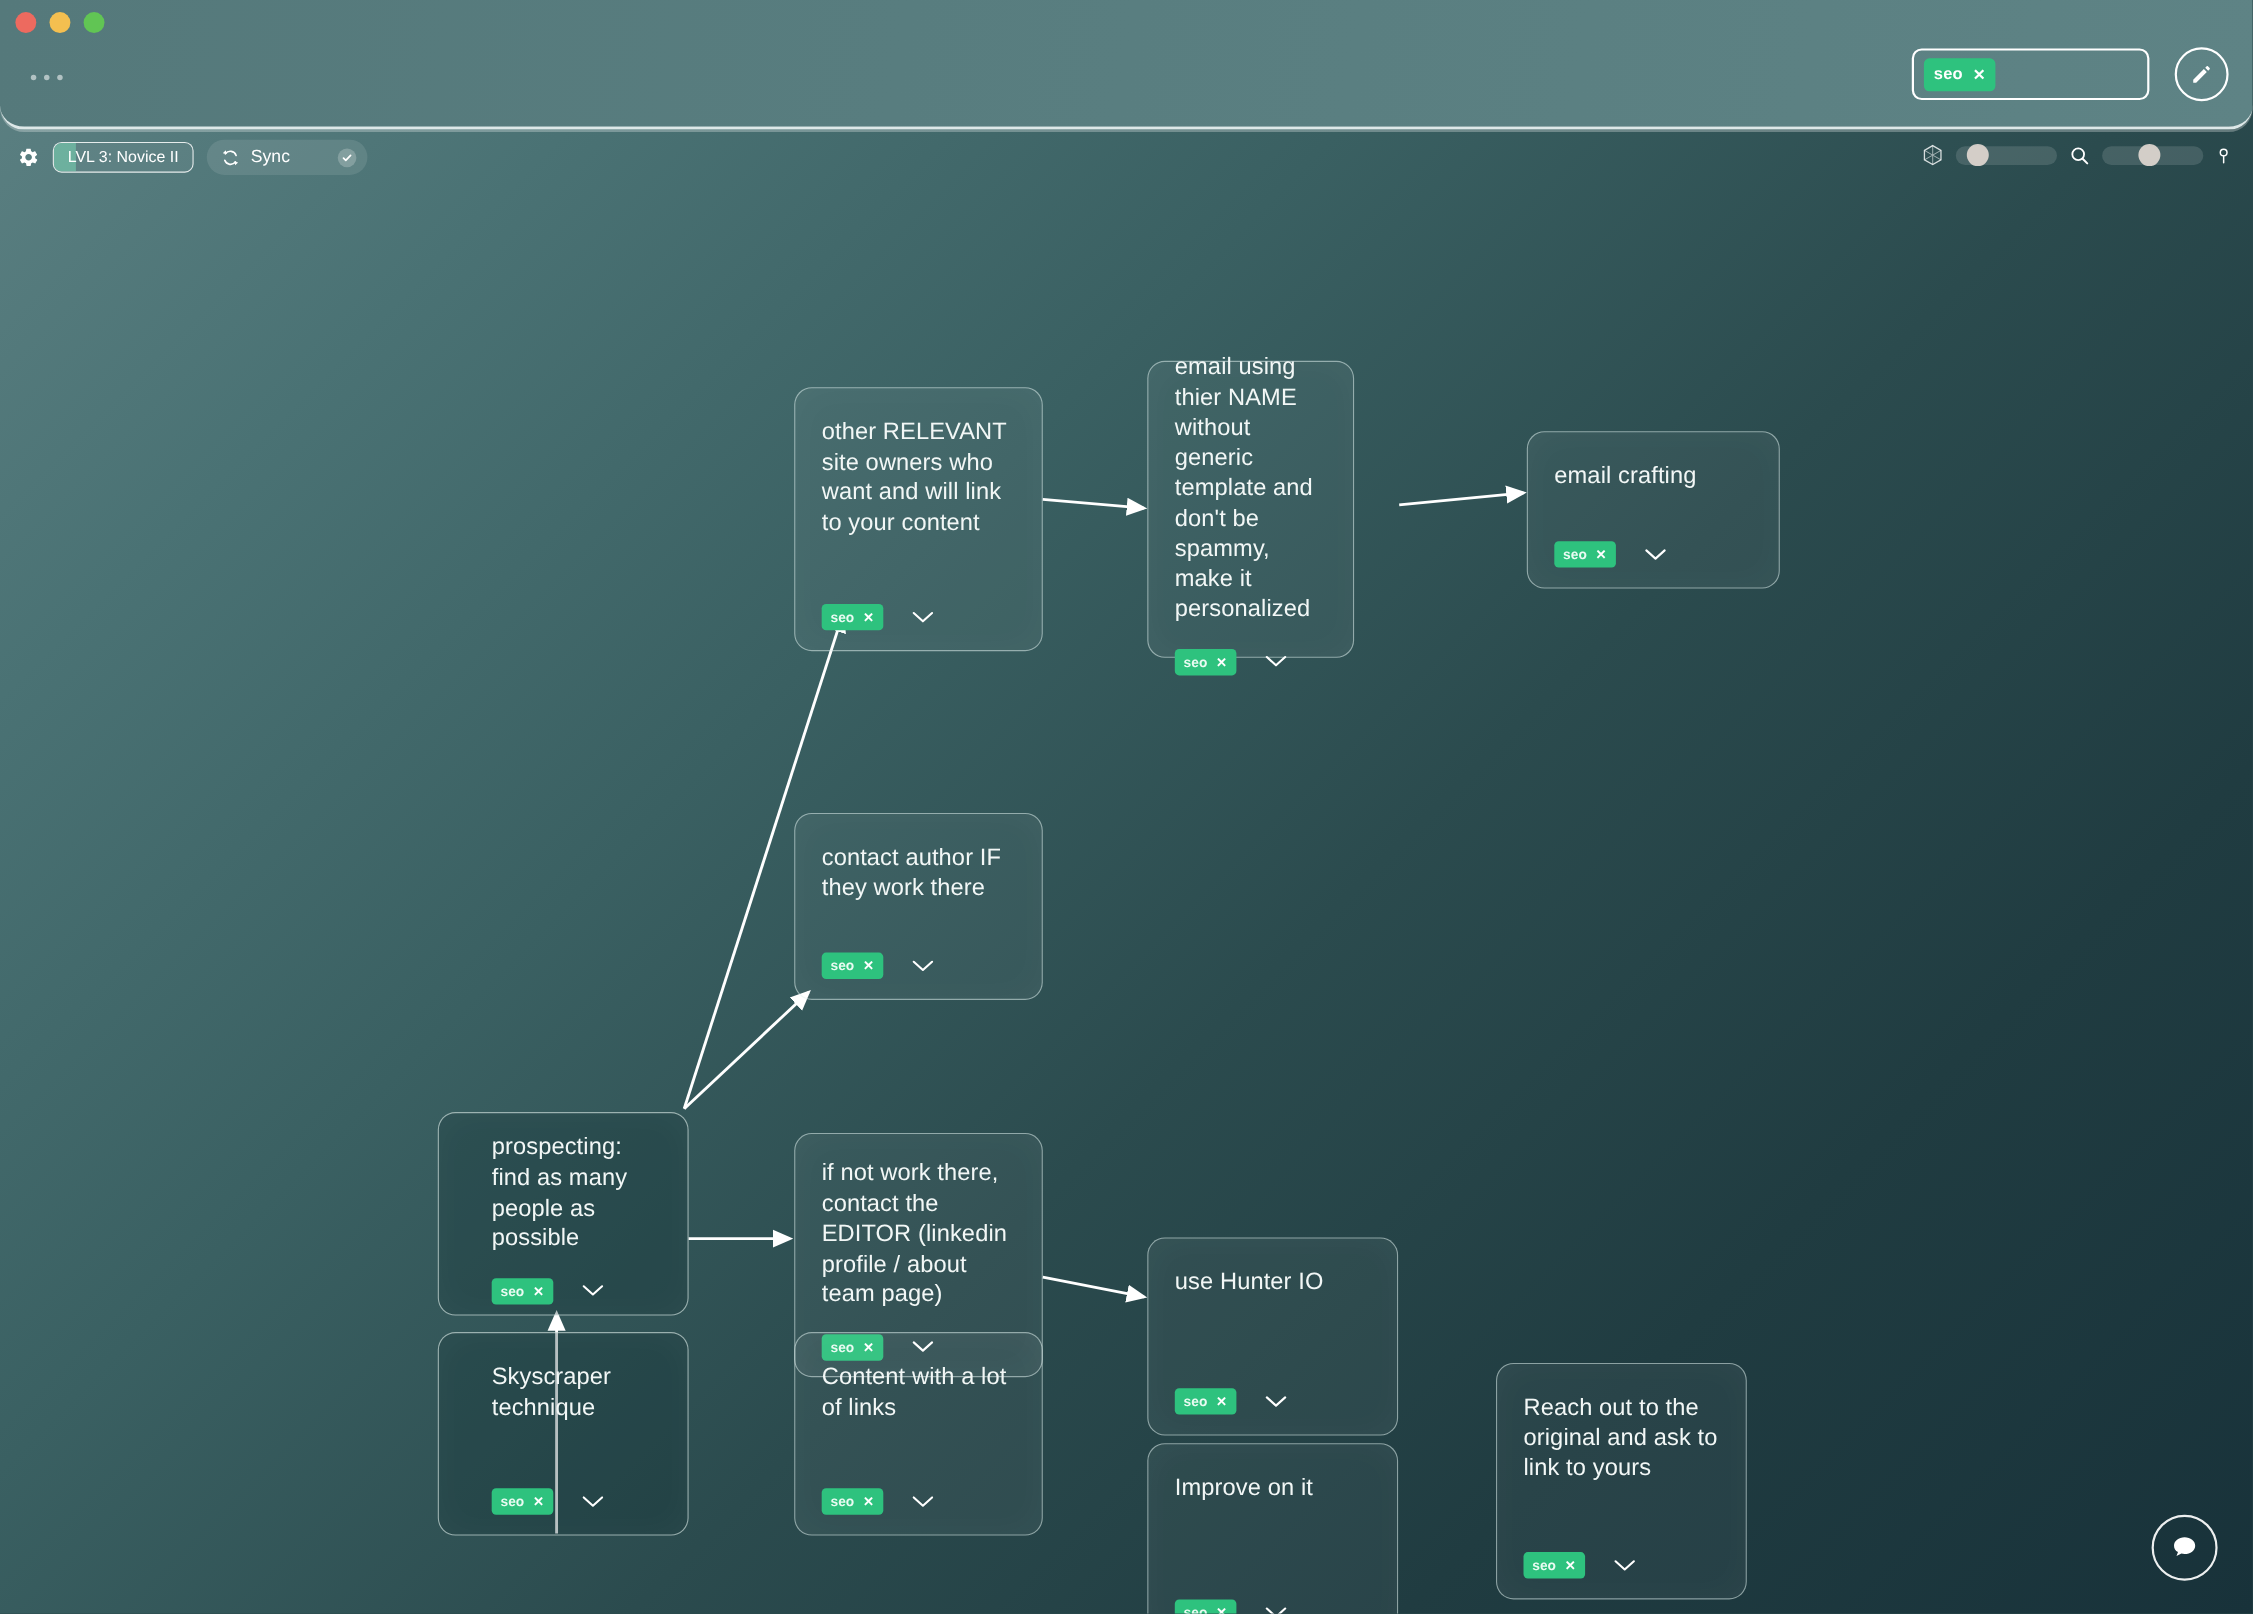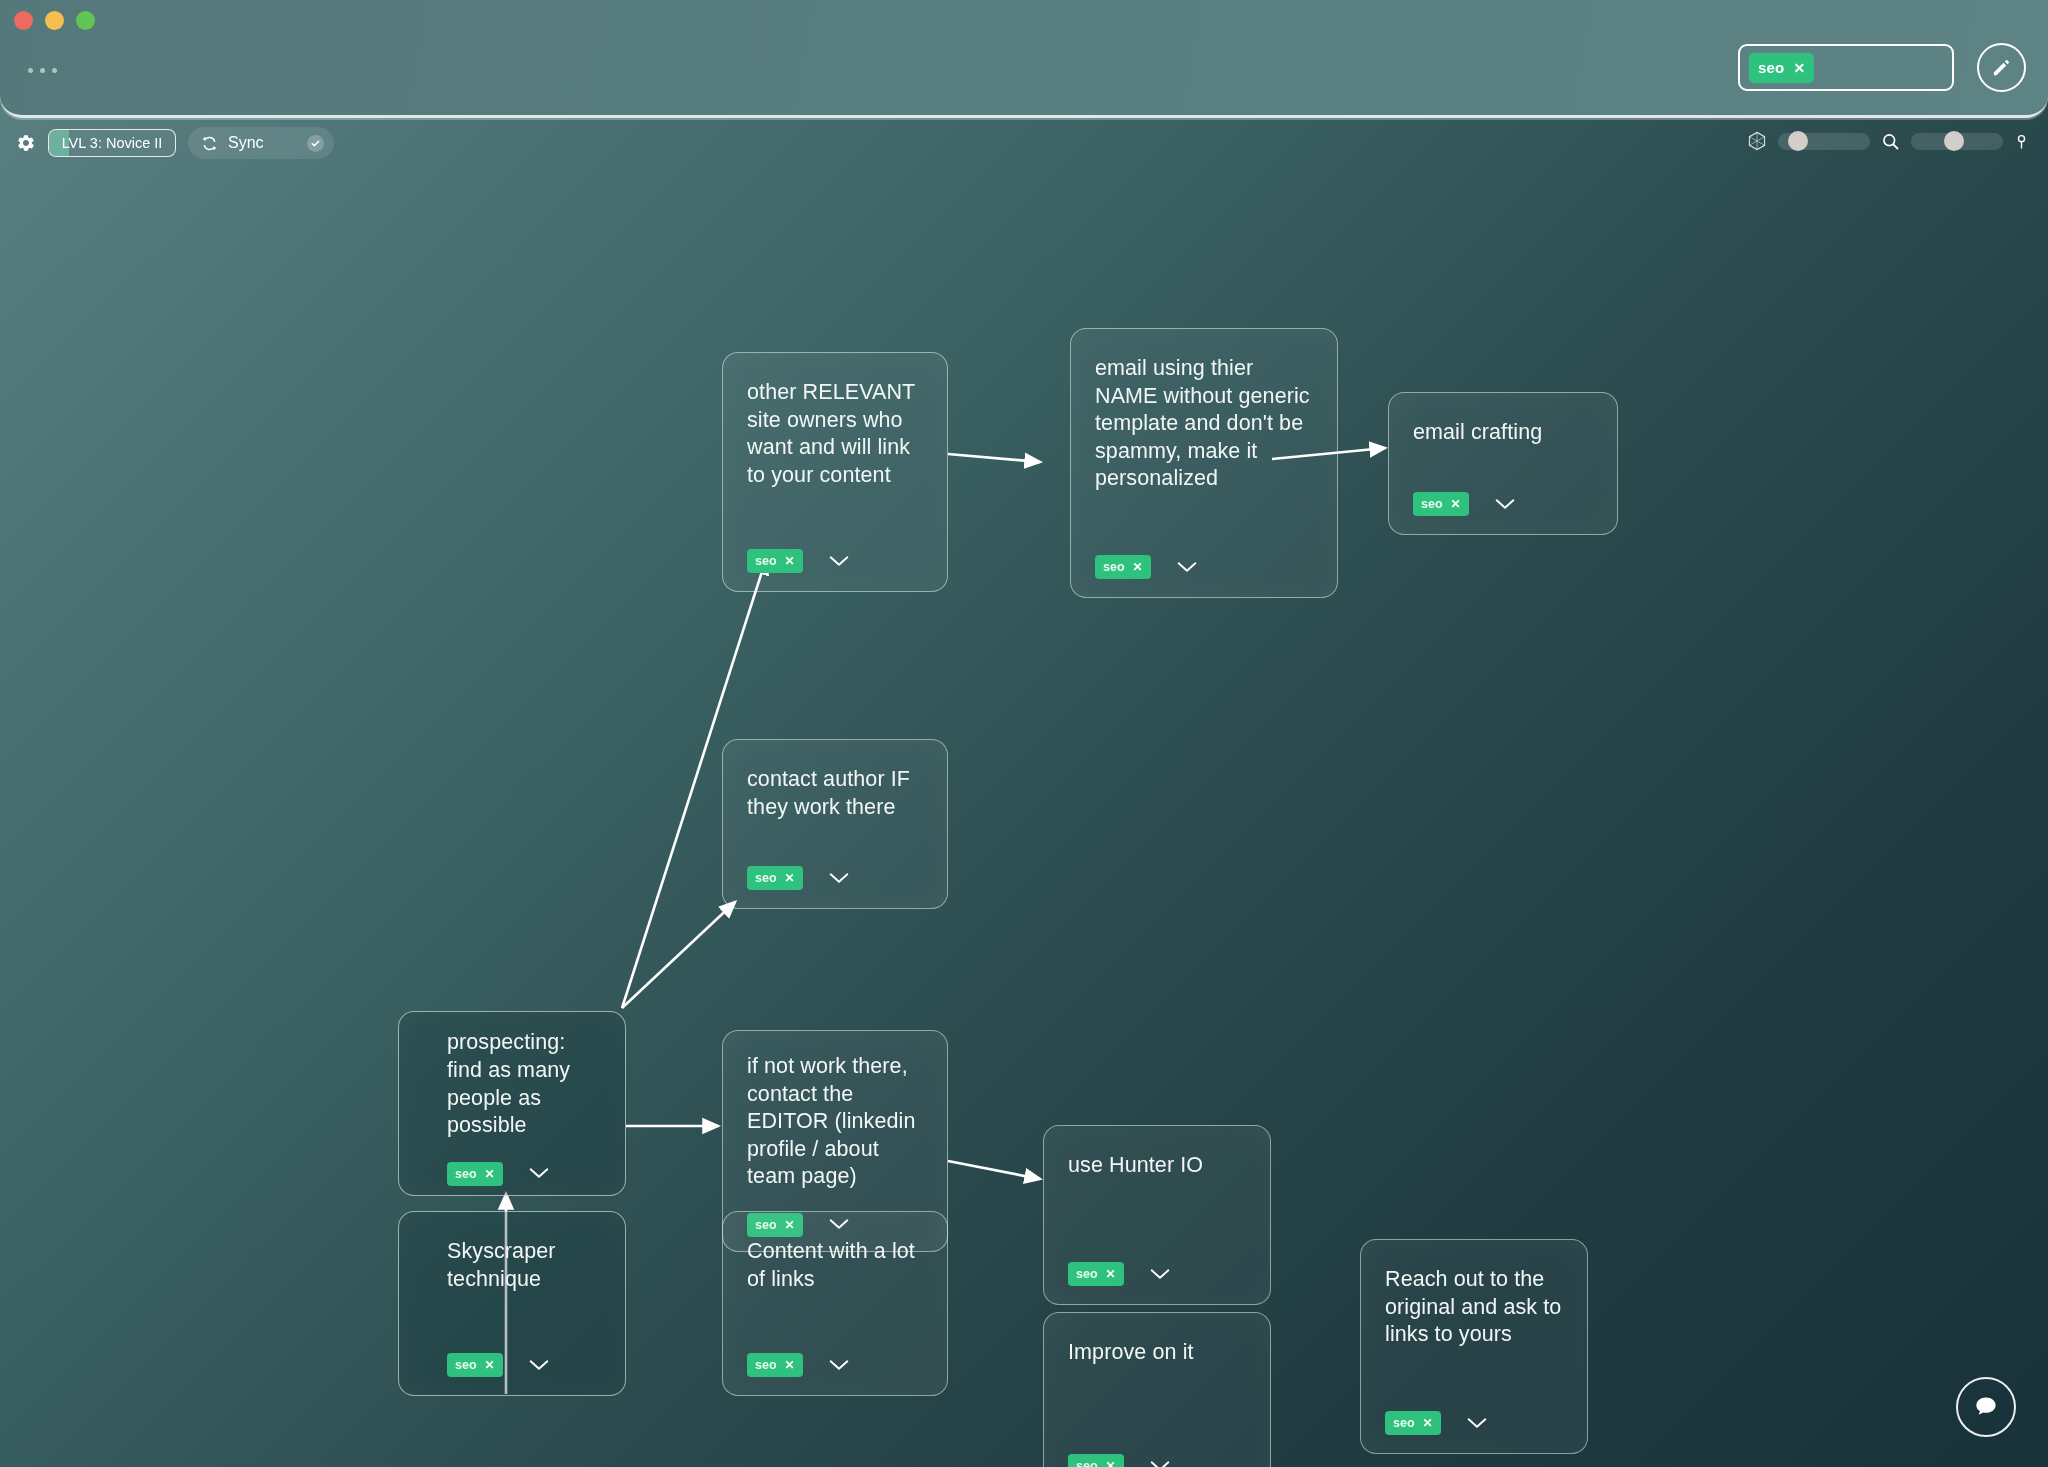--- a/index.html
+++ b/index.html
@@ -346,21 +346,21 @@
           <span class="tag-x">✕</span>
         </span>
         <span class="chev">
           <svg width="20" height="13" viewBox="0 0 24 14">
               <path d="M2 2l10 9 10-9" fill="none" stroke="#ffffff" stroke-width="2.3" stroke-linecap="round" stroke-linejoin="round"></path>
             </svg>
         </span>
       </div>
     </div>
 
-    <div class="node" style="left:1070px; top:152px; width:268px; height:270px;">
+    <div class="node" style="left:1043px; top:152px; width:188px; height:270px;">
       <div class="node-text">email using thier NAME without generic template and don't be spammy, make it personalized</div>
       <div class="node-footer">
         <span class="tag">
           <span>seo</span>
           <span class="tag-x">✕</span>
         </span>
         <span class="chev">
           <svg width="20" height="13" viewBox="0 0 24 14">
               <path d="M2 2l10 9 10-9" fill="none" stroke="#ffffff" stroke-width="2.3" stroke-linecap="round" stroke-linejoin="round"></path>
             </svg>
@@ -482,21 +482,21 @@
         </span>
         <span class="chev">
           <svg width="20" height="13" viewBox="0 0 24 14">
               <path d="M2 2l10 9 10-9" fill="none" stroke="#ffffff" stroke-width="2.3" stroke-linecap="round" stroke-linejoin="round"></path>
             </svg>
         </span>
       </div>
     </div>
 
     <div class="node" style="left:1360px; top:1063px; width:228px; height:215px;">
-      <div class="node-text">Reach out to the original and ask to links to yours</div>
+      <div class="node-text">Reach out to the original and ask to link to yours</div>
       <div class="node-footer">
         <span class="tag">
           <span>seo</span>
           <span class="tag-x">✕</span>
         </span>
         <span class="chev">
           <svg width="20" height="13" viewBox="0 0 24 14">
               <path d="M2 2l10 9 10-9" fill="none" stroke="#ffffff" stroke-width="2.3" stroke-linecap="round" stroke-linejoin="round"></path>
             </svg>
         </span>

